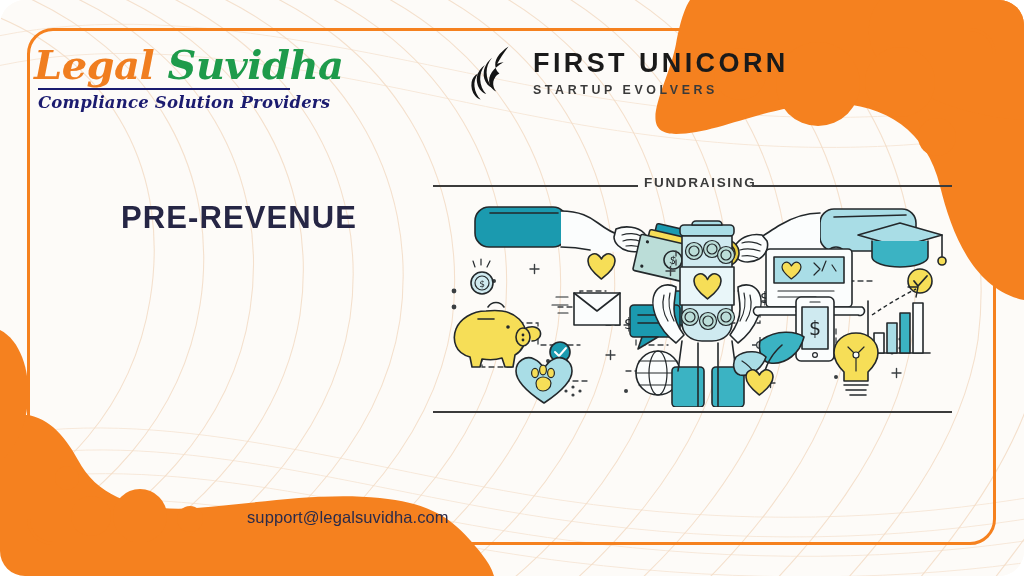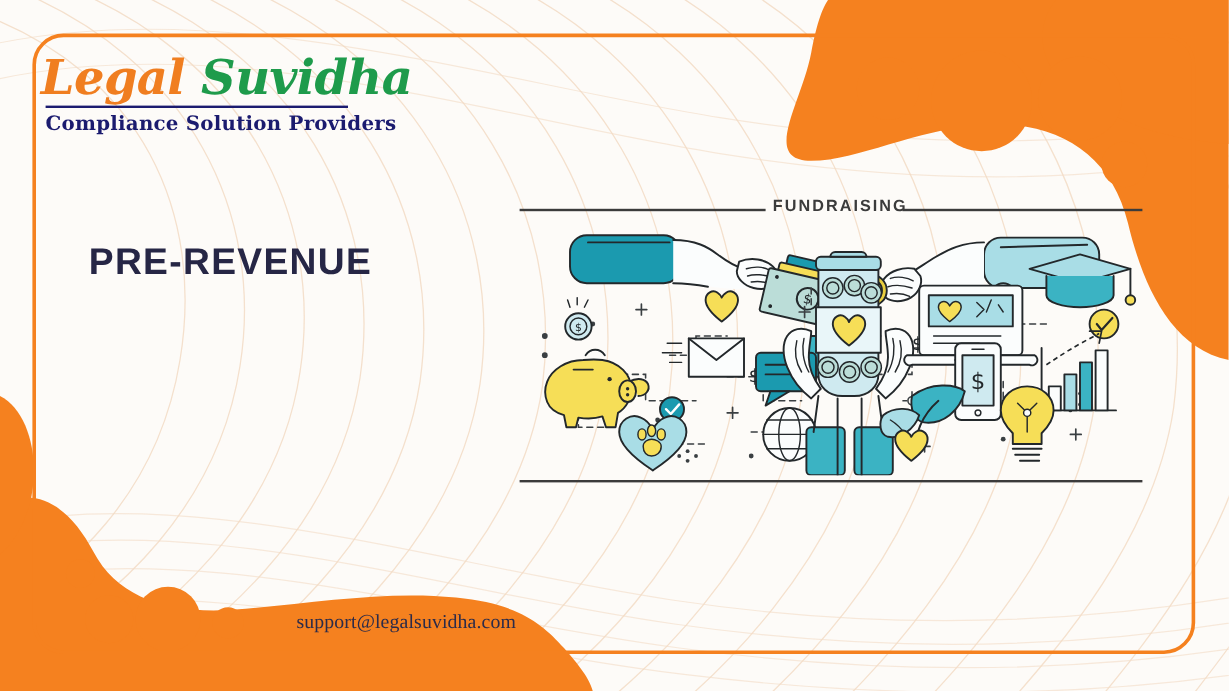--- a/index.html
+++ b/index.html
@@ -1,21 +1,21 @@
 <!DOCTYPE html>
 <html><head>
 <meta charset="utf-8">
 <style>
   html,body{margin:0;padding:0;}
   body{
     width:1024px;height:576px;overflow:hidden;
     background:#ffffff;
     font-family:"Liberation Sans", sans-serif;
   }
-  .canvas{position:relative;width:1024px;height:576px;overflow:hidden;background:#fdfbf8;}
+  .canvas{position:relative;width:1024px;height:576px;overflow:hidden;background:#fdfbf8;border-radius:25px;}
 
   
   .topo{position:absolute;inset:0;z-index:0;}
 
   
   .blobs{position:absolute;inset:0;z-index:1;}
 
   
   .frame{
     position:absolute;left:27px;top:28px;width:969px;height:517px;
@@ -29,21 +29,21 @@
     font-family:"DejaVu Serif", serif;
     font-style:italic;font-weight:bold;
     font-size:40px;line-height:1.05;letter-spacing:-0.5px;
     white-space:nowrap;
   }
   .ls-legal{color:#F07E20;}
   .ls-suvidha{color:#1E9B4B;}
   .ls-rule{height:2px;background:#1B1B6F;margin:2px 0 3px 4px;width:252px;}
   .ls-sub{
     font-family:"DejaVu Serif", serif;
-    font-weight:bold;
+    font-style:italic;font-weight:bold;
     font-size:16.5px;color:#1B1B6F;letter-spacing:0.2px;
     margin-left:4px;white-space:nowrap;
   }
 
   
   .fu-logo{position:absolute;left:468px;top:44px;z-index:6;display:flex;align-items:center;gap:13px;}
   .fu-mark{width:52px;height:58px;flex:0 0 auto;}
   .fu-text{display:flex;flex-direction:column;}
   .fu-title{
     font-family:"Liberation Sans", sans-serif;
@@ -51,37 +51,37 @@
     letter-spacing:3.4px;line-height:1.05;white-space:nowrap;
   }
   .fu-sub{
     font-family:"Liberation Sans", sans-serif;
     font-weight:bold;font-size:12.4px;color:#3a3a3a;
     letter-spacing:3.6px;margin-top:5px;white-space:nowrap;
   }
 
   
   .headline{
-    position:absolute;left:74px;top:196px;width:370px;
-    text-align:left;z-index:6;
+    position:absolute;left:54px;top:196px;width:370px;
+    text-align:center;z-index:6;
     font-family:"Liberation Sans", sans-serif;
     font-weight:bold;color:#262645;
     font-size:31px;line-height:1.42;letter-spacing:1.1px;
   }
   .headline .ln{display:block;white-space:nowrap;}
 
   
   .email{
     position:absolute;left:247px;top:508px;z-index:6;
-    font-family:Liberation Serif, serif;
+    font-family:Liberation Sans, sans-serif;
     font-size:16.5px;color:#2b2b4a;letter-spacing:0.1px;
   }
 
   
-  .illus{position:absolute;left:430px;top:160px;width:525px;height:248px;z-index:5;}
+  .illus{position:absolute;left:430px;top:171px;width:525px;height:248px;z-index:5;}
   .rule{position:absolute;height:1.6px;background:#3b3b3b;}
   .rule-l{left:3px;top:14px;width:205px;}
   .rule-r{left:322px;top:14px;width:200px;}
   .rule-b{left:3px;top:240px;width:519px;}
   .fund-label{
     position:absolute;left:214px;top:4px;width:104px;text-align:center;
     font-family:"Liberation Sans", sans-serif;
     font-weight:bold;font-size:13.5px;color:#3b3b3b;letter-spacing:1.7px;
   }
   .scene{position:absolute;left:0;top:24px;width:525px;height:212px;}
@@ -149,20 +149,46 @@
   </svg>
 
   <div class="ls-logo">
     <div class="ls-word">
       <span class="ls-legal">Legal</span><span>&nbsp;</span><span class="ls-suvidha">Suvidha</span>
     </div>
     <div class="ls-rule"></div>
     <div class="ls-sub">Compliance Solution Providers</div>
   </div>
 
+  <div class="fu-logo">
+    <svg class="fu-mark" viewBox="0 0 52 58" aria-hidden="true">
+      <g fill="#141414">
+        <path d="M40.5,2.5 C36,5.5 32,9 29.5,13 C27.2,16.7 26.8,20 27.6,23.6
+                 C28.2,26.2 29.6,28.2 31.4,29.6 C29.8,30.4 28.3,31.6 27.2,33.2
+                 C25.2,36 24.8,39.4 25.6,42.6 C26.1,44.6 27,46.2 28.1,47.4
+                 C25,46 22.6,43.4 21.6,40 C20.4,36 21.4,31.8 23.8,28.2
+                 C26.6,24 31,20.8 35.6,18.2 C33.4,18.4 31.2,18.9 29.2,19.8
+                 C31.6,15.2 35.4,9.6 40.5,2.5 Z"></path>
+        <path d="M24,13.8 C20.4,18.2 18.6,23.2 18.6,28.4 C18.6,34.2 20.8,39.6 24.4,43.8
+                 C22.5,43.2 20.8,42 19.4,40.4 C16.4,37 15.2,32.4 15.8,27.8
+                 C16.5,22.4 19.6,17.4 24,13.8 Z"></path>
+        <path d="M16.8,21 C13.6,25.4 12,30.4 12.2,35.4 C12.4,41 14.6,46.2 18.2,50
+                 C16.2,49.4 14.4,48.2 12.9,46.5 C9.6,42.8 8.2,37.6 9,32.4
+                 C9.8,28 12.7,24 16.8,21 Z"></path>
+        <path d="M10,29.4 C7.2,33.6 6,38.2 6.5,42.6 C7,47.6 9.2,52.2 12.6,55.6
+                 C10.6,55 8.8,53.8 7.3,52 C4,48.2 2.8,43 3.6,38
+                 C4.3,34 6.6,31 10,29.4 Z"></path>
+        <circle cx="36.2" cy="13.4" r="1.5" fill="#ffffff"></circle>
+      </g>
+    </svg>
+    <div class="fu-text">
+      <div class="fu-title">FIRST UNICORN</div>
+      <div class="fu-sub">STARTUP EVOLVERS</div>
+    </div>
+  </div>
 
   <div class="headline">
     <span class="ln">PRE-REVENUE</span>
   </div>
 
   <div class="email">support@legalsuvidha.com</div>
 
   <div class="illus">
     <div class="rule rule-l"></div>
     <div class="fund-label">FUNDRAISING</div>

